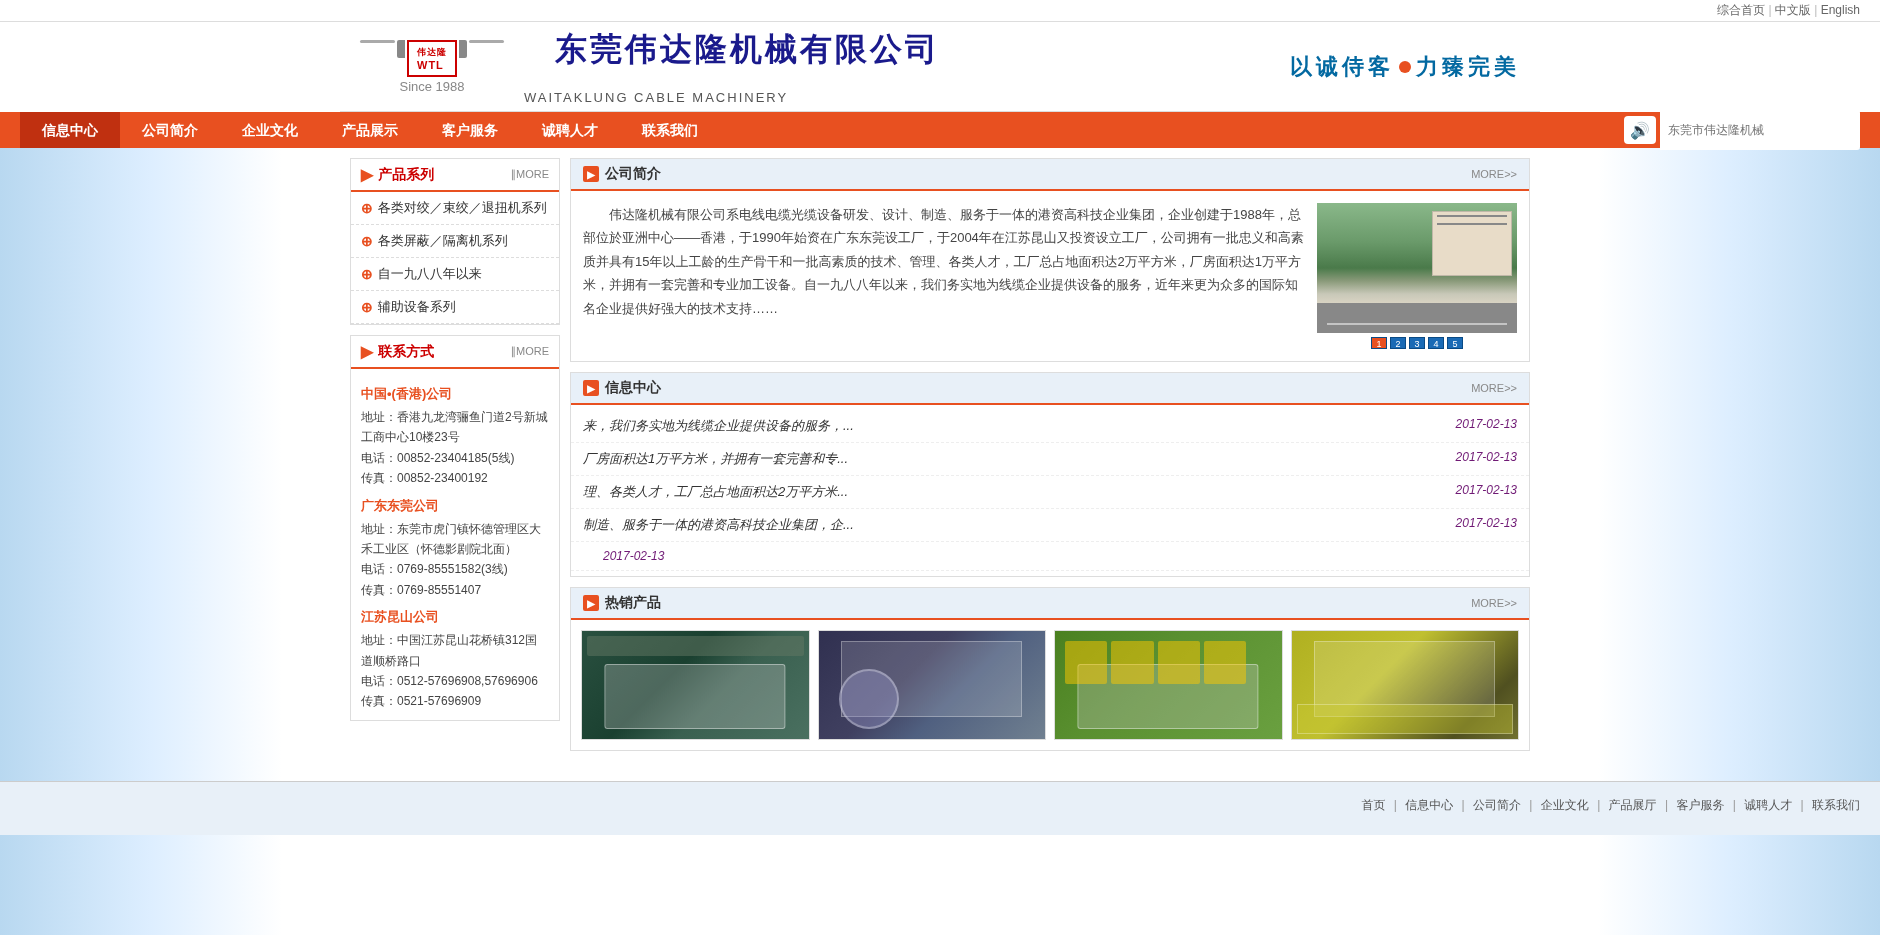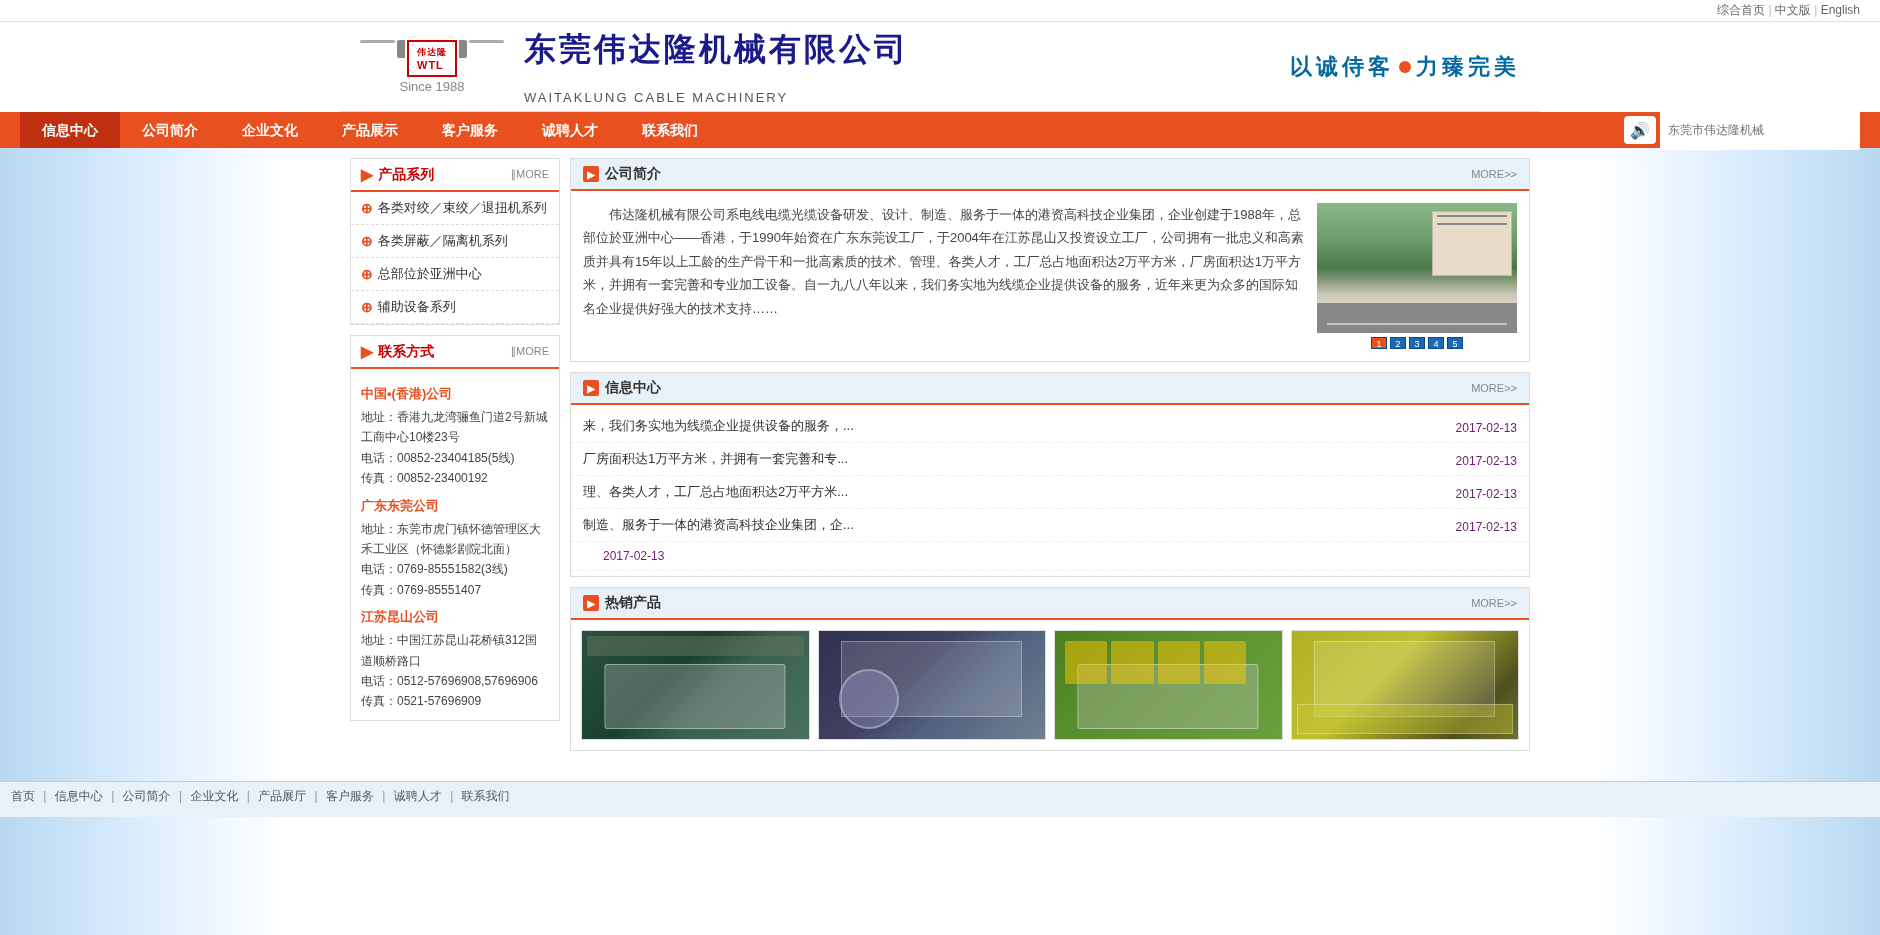--- a/index.html
+++ b/index.html
@@ -60,20 +60,21 @@
       margin-top: 2px;
     }
     .header-title {
       margin-left: 10px;
     }
     .header-title-cn {
       font-size: 32px;
       font-weight: bold;
       color: #1a1a8c;
       letter-spacing: 3px;
+      margin-left: 31px;
     }
     .header-title-en {
       font-size: 13px;
       color: #555;
       letter-spacing: 2px;
       margin-top: 18px;
     }
     .header-slogan {
       margin-left: auto;
       display: flex;
@@ -302,24 +303,25 @@
       text-align: center;
       line-height: 12px;
     }
     .img-dot.active { background: #e85020; }
 
     
     .news-list { padding: 5px 0; }
     .news-item {
       display: flex;
       justify-content: space-between;
-      align-items: flex-end;
+      align-items: flex-start;
       padding: 7px 12px;
       border-bottom: 1px dashed #eee;
       cursor: pointer;
+      font-style: italic;
     }
     .news-title {
       font-size: 13px;
       color: #333;
       flex: 1;
     }
     .news-date {
       color: #701a75;
       font-size: 12px;
       flex-shrink: 0;
@@ -380,22 +382,22 @@
       width: 80%;
       height: 70%;
       background: rgba(255,255,255,0.15);
       border: 1px solid rgba(255,255,255,0.3);
     }
 
     
     .page-footer {
       background: #e8f0f8;
       border-top: 1px solid #ccc;
-      text-align: left;
-      padding: 6px;
+      text-align: right;
+      padding: 15px;
       font-size: 12px;
       color: #555;
       margin-top: 10px;
     }
     .footer-nav {
       margin-bottom: 6px;
     }
     .footer-nav a {
       color: #555;
       text-decoration: none;
@@ -500,21 +502,21 @@
         <div class="sidebar-item">
           <span class="sidebar-item-plus">⊕</span>
           <span class="sidebar-item-text">各类对绞／束绞／退扭机系列</span>
         </div>
         <div class="sidebar-item">
           <span class="sidebar-item-plus">⊕</span>
           <span class="sidebar-item-text">各类屏蔽／隔离机系列</span>
         </div>
         <div class="sidebar-item">
           <span class="sidebar-item-plus">⊕</span>
-          <span class="sidebar-item-text">总部位於亚洲中心</span>
+          <span class="sidebar-item-text">自一九八八年以来</span>
         </div>
         <div class="sidebar-item">
           <span class="sidebar-item-plus">⊕</span>
           <span class="sidebar-item-text">辅助设备系列</span>
         </div>
       </div>
 
       <div class="sidebar-section">
         <div class="sidebar-header">
           <div class="sidebar-header-title">

